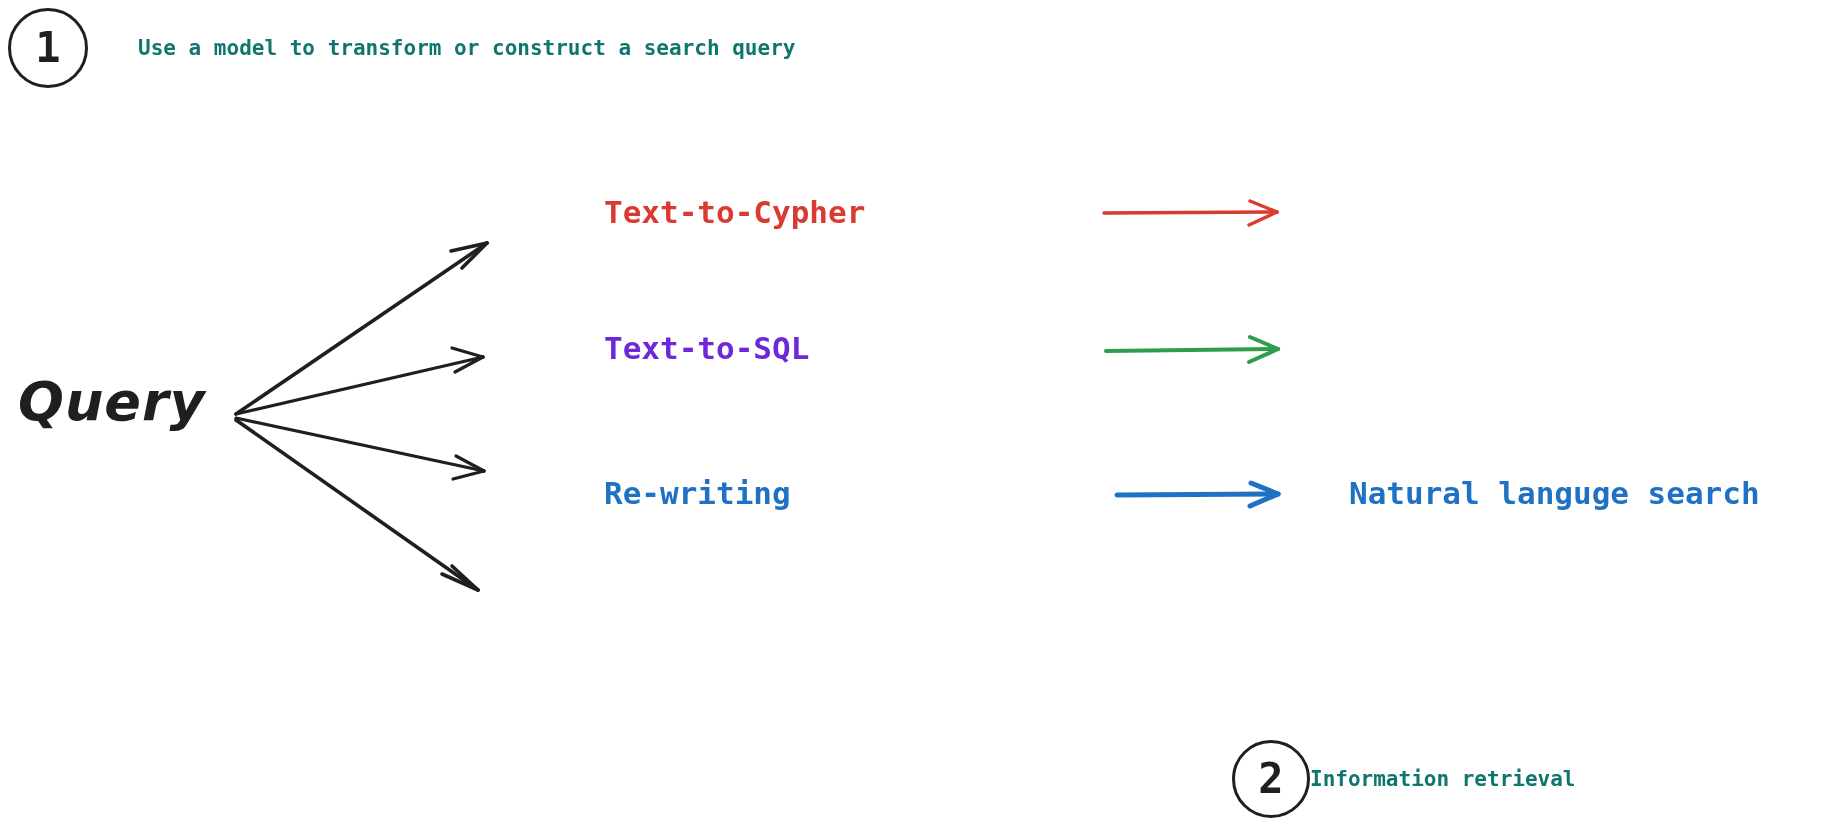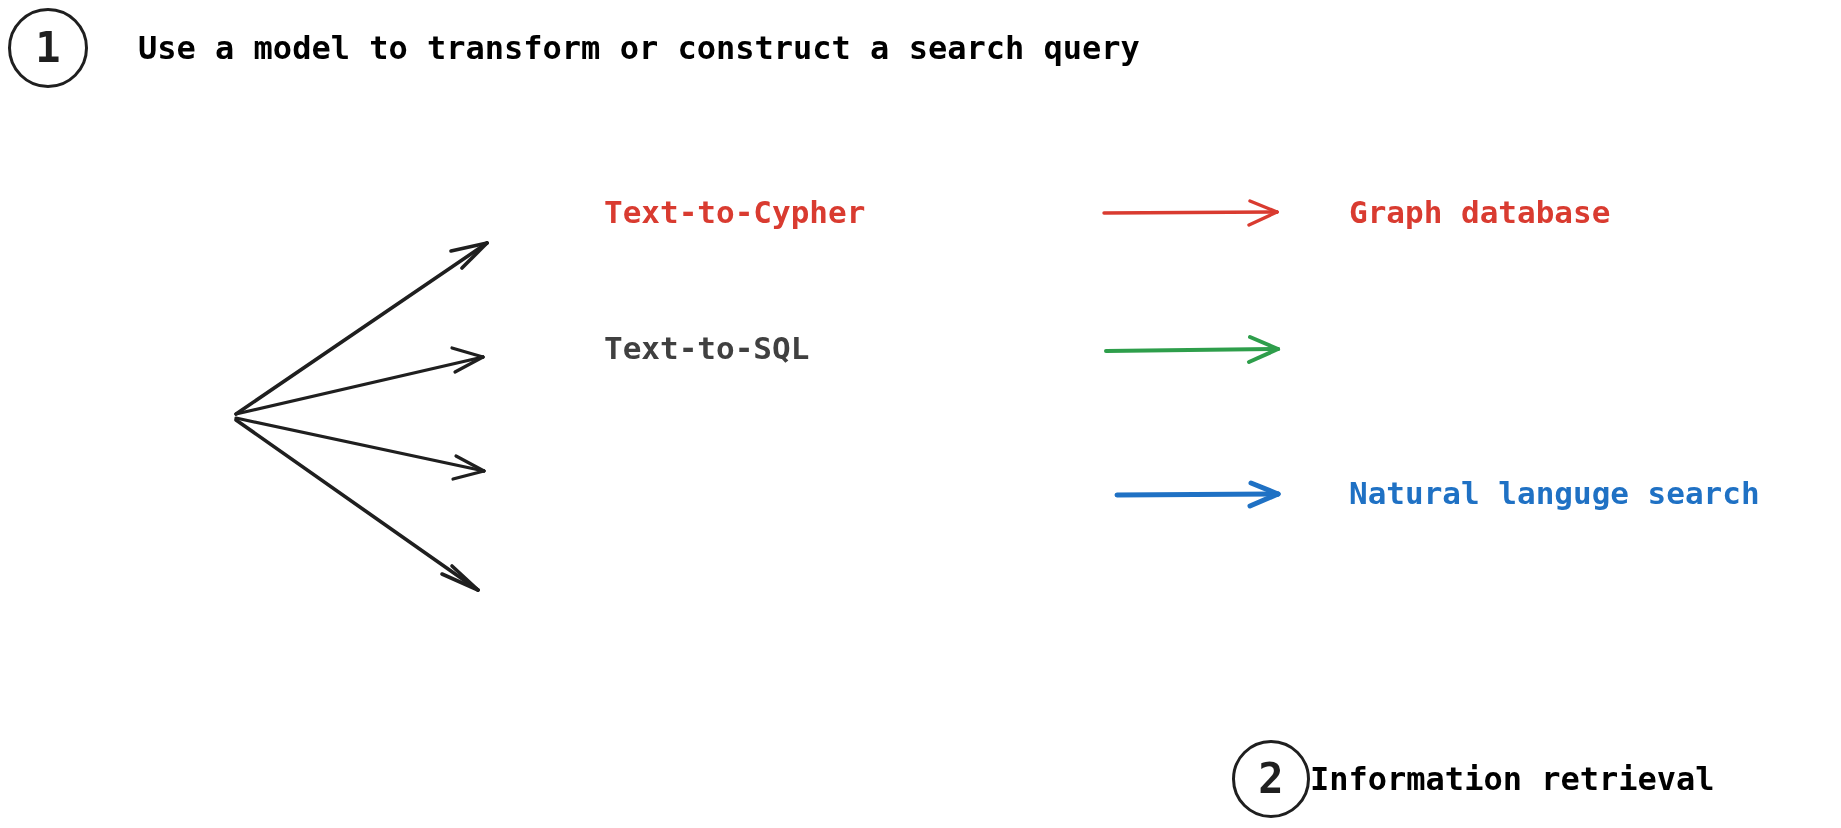--- a/index.html
+++ b/index.html
@@ -38,23 +38,23 @@
   }
   .step-circle span {
     font-family: "DejaVu Sans Mono", "Liberation Mono", monospace;
     font-size: 42px;
     font-weight: bold;
     color: #1f1f1f;
     line-height: 1;
   }
   .step-label {
     font-family: "DejaVu Sans Mono", "Liberation Mono", monospace;
-    font-size: 32px;
-    font-weight: bold;
-    color: #000000;
+    font-size: 21px;
+    font-weight: bold;
+    color: #0f766e;
     white-space: nowrap;
   }
 
   #step-one      { left: 8px;  top: 8px; }
   #step-one .step-label { margin-left: 50px; }
 
   #step-two      { left: 1232px; top: 740px; }
   #step-two .step-circle { width: 78px; height: 78px; }
   #step-two .step-label  { }
 
@@ -124,20 +124,21 @@
 
 <div id="canvas">
 
   <div class="step" id="step-one">
     <div class="step-circle">
       <span>1</span>
     </div>
     <div class="step-label">Use a model to transform or construct a search query</div>
   </div>
 
+  <div id="query-node">Query</div>
 
   <svg id="fan-arrows" viewBox="0 0 1841 828" xmlns="http://www.w3.org/2000/svg">
     <g stroke="#1f1f1f" fill="none" stroke-linecap="round" stroke-linejoin="round">
 
       <g>
         <path d="M236,414 L487,243" stroke-width="3.6"></path>
         <path d="M487,243 L451,251" stroke-width="3.6"></path>
         <path d="M487,243 L462,268" stroke-width="3.6"></path>
       </g>
 
@@ -165,37 +166,37 @@
     <div class="row-source" style="color:#d93b30">Text-to-Cypher</div>
     <div class="row-arrow" style="left:1098px">
       <svg width="190" height="34" viewBox="0 0 190 34" xmlns="http://www.w3.org/2000/svg">
         <g stroke="#d93b30" fill="none" stroke-linecap="round" stroke-linejoin="round" stroke-width="3.4">
           <path d="M2,17 L175,16"></path>
           <path d="M175,16 L148,5"></path>
           <path d="M175,16 L147,29"></path>
         </g>
       </svg>
     </div>
-    <div class="row-target" style="color:#d93b30">Graph database</div>
   </div>
 
   <div class="row" id="row-sql">
-    <div class="row-source" style="color:#404040">Text-to-SQL</div>
+    <div class="row-source" style="color:#6d28d9">Text-to-SQL</div>
     <div class="row-arrow" style="left:1098px">
       <svg width="190" height="34" viewBox="0 0 190 34" xmlns="http://www.w3.org/2000/svg">
         <g stroke="#2e9e4b" fill="none" stroke-linecap="round" stroke-linejoin="round" stroke-width="4">
           <path d="M4,19 L176,17"></path>
           <path d="M176,17 L148,5"></path>
           <path d="M176,17 L147,30"></path>
         </g>
       </svg>
     </div>
   </div>
 
   <div class="row" id="row-rewrite">
+    <div class="row-source" style="color:#1f71c4">Re-writing</div>
     <div class="row-arrow" style="left:1108px">
       <svg width="180" height="34" viewBox="0 0 180 34" xmlns="http://www.w3.org/2000/svg">
         <g stroke="#1f71c4" fill="none" stroke-linecap="round" stroke-linejoin="round" stroke-width="5">
           <path d="M5,18 L166,17"></path>
           <path d="M166,17 L139,6"></path>
           <path d="M166,17 L138,29"></path>
         </g>
       </svg>
     </div>
     <div class="row-target" style="color:#1f71c4">Natural languge search</div>

